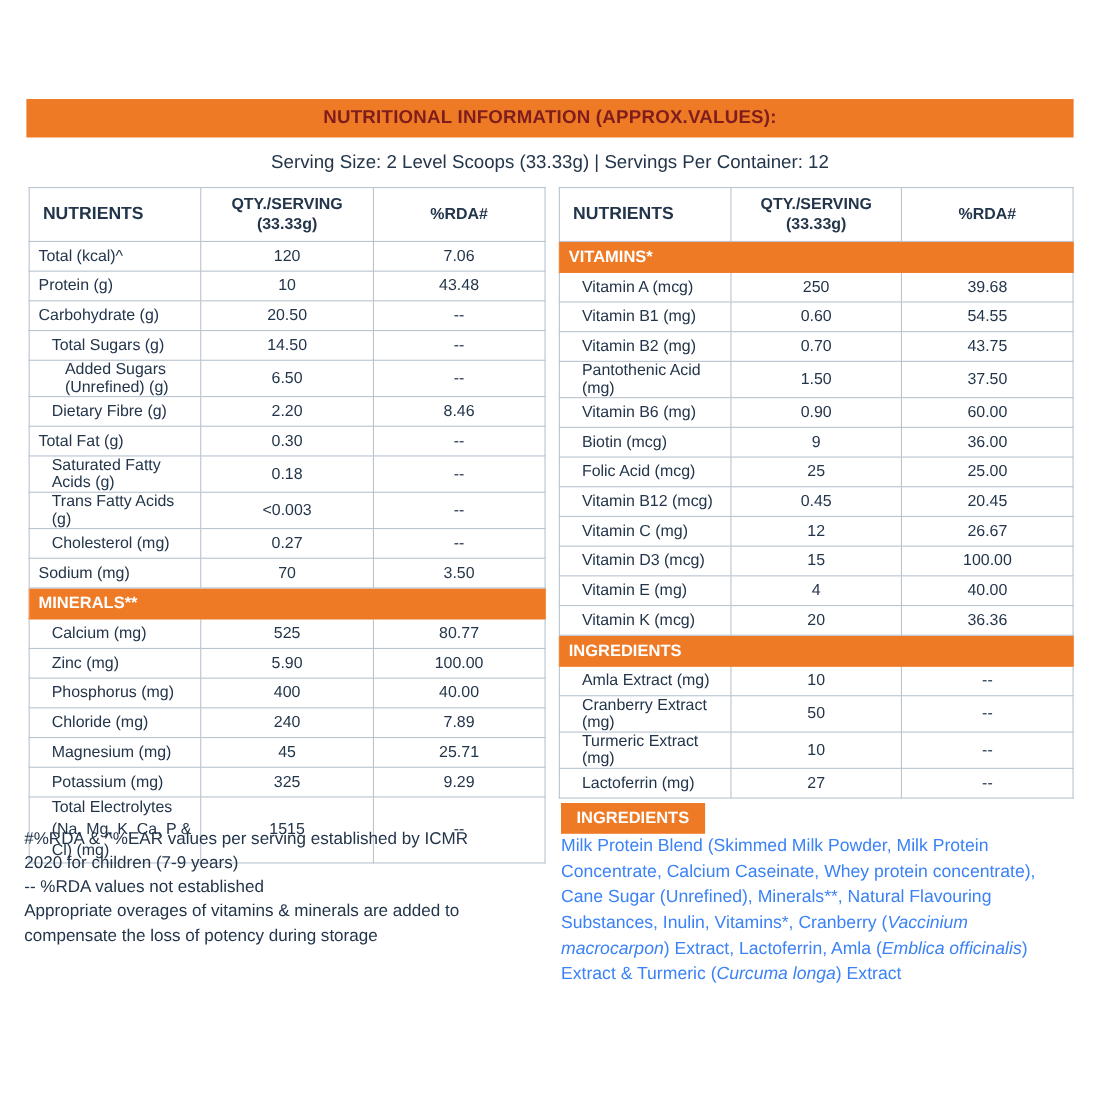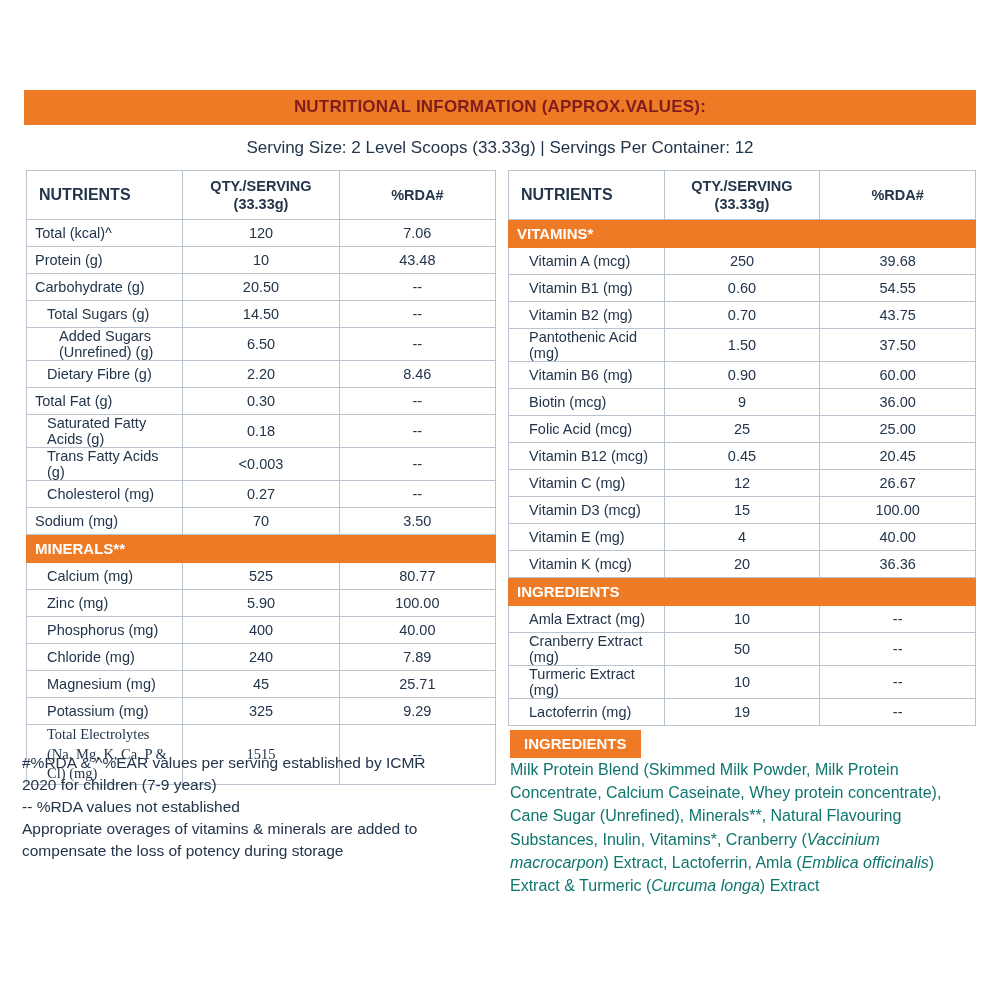--- a/index.html
+++ b/index.html
@@ -80,21 +80,21 @@
   .indent1 { padding-left: 20px; }
   .indent2 { padding-left: 32px; }
   .section-row td {
     background: #ef7a26;
     color: #ffffff;
     font-weight: bold;
     font-size: 15px;
     height: 27px;
     border-color: #ef7a26;
   }
-  .two-line td { height: 46px; font-family: Liberation Serif, serif; }
+  .two-line td { height: 46px; }
   .two-line .name { line-height: 1.35; }
   .footnotes {
     position: absolute;
     left: 22px;
     top: 752px;
     width: 478px;
     font-size: 15.5px;
     line-height: 1.42;
     color: #23354a;
   }
@@ -109,21 +109,21 @@
     padding: 5px 14px 6px 14px;
     display: inline-block;
   }
   .ingredients-body {
     position: absolute;
     left: 510px;
     top: 758px;
     width: 470px;
     font-size: 16px;
     line-height: 1.45;
-    color: #0f766e;
+    color: #3b82f6;
   }
   .ingredients-body i { font-style: italic; }
 </style>
 </head>
 <body>
 
 <div class="page">
 
   <div class="title-bar">NUTRITIONAL INFORMATION (APPROX.VALUES):</div>
 
@@ -326,21 +326,21 @@
             <td class="val">50</td>
             <td class="rda">--</td>
           </tr>
           <tr>
             <td class="name indent1">Turmeric Extract (mg)</td>
             <td class="val">10</td>
             <td class="rda">--</td>
           </tr>
           <tr>
             <td class="name indent1">Lactoferrin (mg)</td>
-            <td class="val">19</td>
+            <td class="val">27</td>
             <td class="rda">--</td>
           </tr>
         </tbody>
     </table>
   </div>
 
   <div class="footnotes">
     <div>#%RDA &amp; ^%EAR values per serving established by ICMR</div>
     <div>2020 for children (7-9 years)</div>
     <div>-- %RDA values not established</div>

